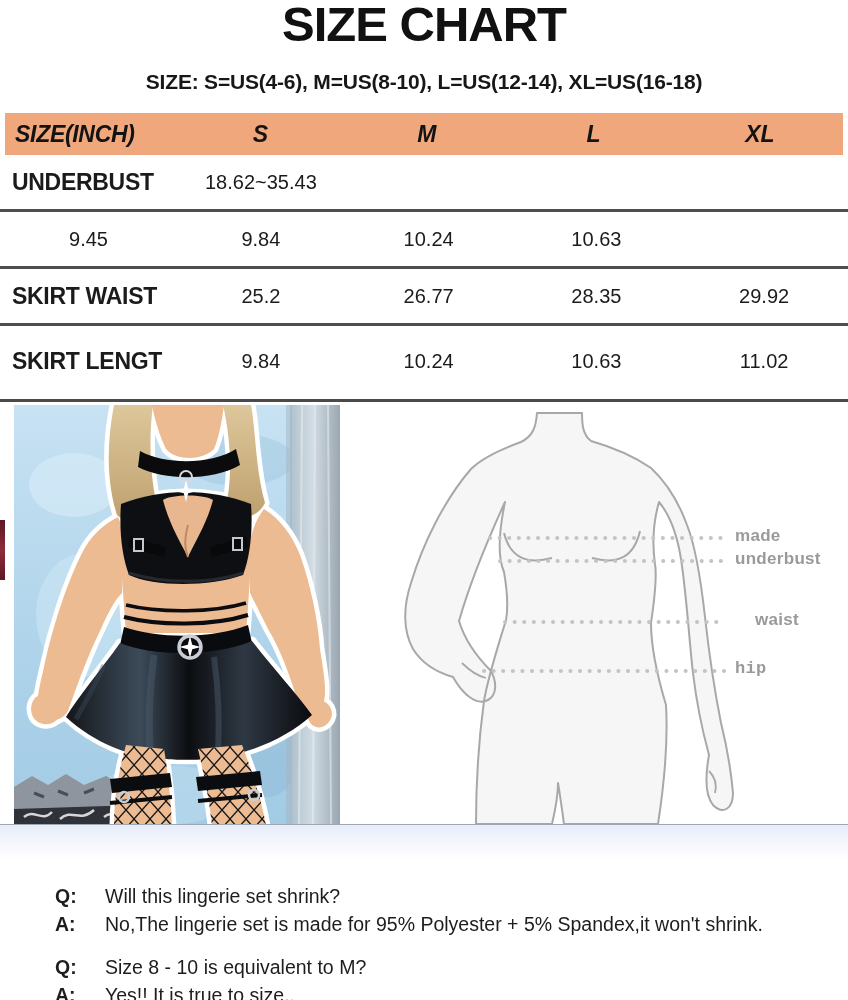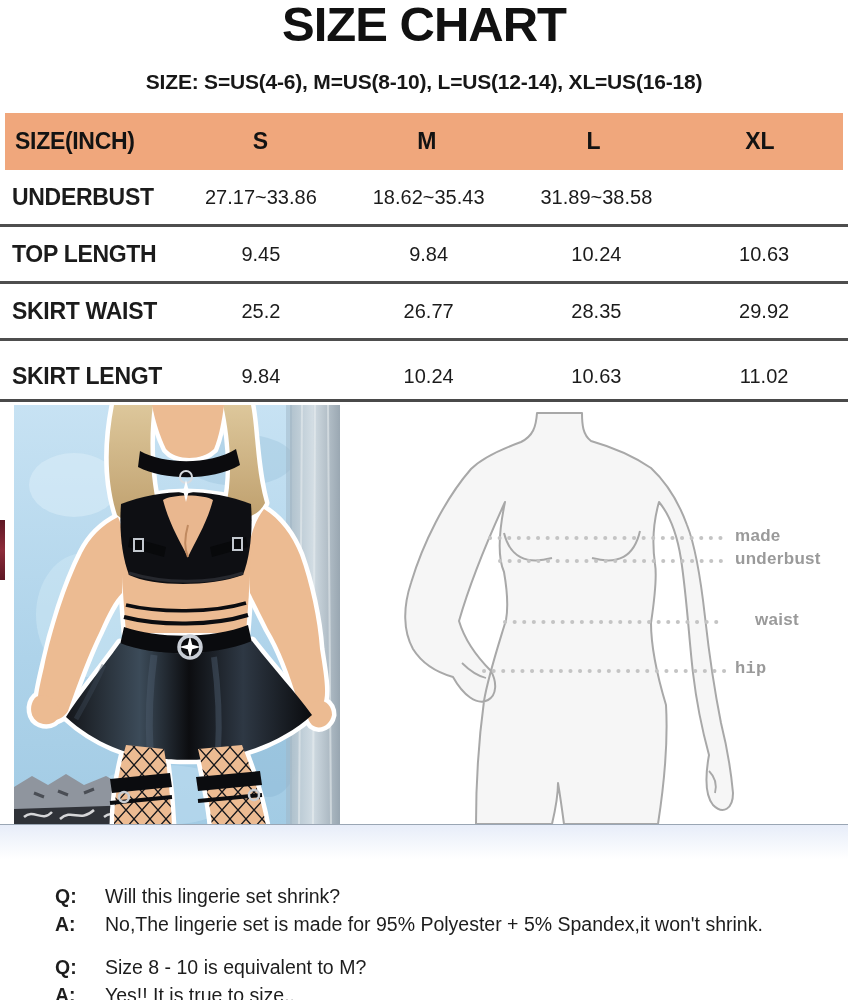--- a/index.html
+++ b/index.html
@@ -5,22 +5,22 @@
   html,body{margin:0;padding:0;background:#fff;}
   .page{position:relative;width:848px;height:1000px;background:#fff;overflow:hidden;
         font-family:"Liberation Sans","DejaVu Sans",sans-serif;color:#1a1a1a;padding-left:40px;}
 
   .title{position:absolute;top:-4px;left:0;width:848px;text-align:center;
          font-size:49px;font-weight:800;letter-spacing:-1px;color:#111;}
   .subtitle{position:absolute;top:70px;left:0;width:848px;text-align:center;
             font-size:21px;font-weight:600;letter-spacing:-0.2px;color:#171717;}
 
   .size-table{position:absolute;top:113px;left:0;width:848px;}
-  .thead{height:57px;margin:0 5px;background:#f0a77c;display:grid;
-         grid-template-columns:172px 1fr 1fr 1fr 1fr;align-items:center;}
+  .thead{height:42px;margin:0 5px;background:#f0a77c;display:grid;
+         grid-template-columns:172px 1fr 1fr 1fr 1fr;align-items:center;font-style:italic;}
   .th{font-size:23px;font-weight:700;text-align:center;color:#131313;letter-spacing:-0.3px;}
   .th.lbl{text-align:left;padding-left:10px;}
   .trow{height:54px;display:grid;grid-template-columns:177px 1fr 1fr 1fr 1fr;
         align-items:center;border-bottom:3px solid #4e4e4e;}
   .trow.last{height:70px;border-bottom:none;}
   .td{font-size:20px;text-align:center;color:#1b1b1b;}
   .td.lbl{font-size:23px;font-weight:700;text-align:left;padding-left:12px;letter-spacing:-0.3px;}
 
   .media{position:absolute;top:399px;left:0;width:848px;height:425px;border-top:3px solid #4a4a4a;}
   .photo{position:absolute;left:14px;top:3px;width:326px;height:421px;}
@@ -54,26 +54,23 @@
   <div class="size-table">
     <div class="thead">
       <div class="th lbl">SIZE(INCH)</div>
       <div class="th">S</div>
       <div class="th">M</div>
       <div class="th">L</div>
       <div class="th">XL</div>
     </div>
     <div class="trow">
       <div class="td lbl">UNDERBUST</div>
-      <div class="td">27.17~33.86</div>
       <div class="td">18.62~35.43</div>
-      <div class="td">31.89~38.58</div>
     </div>
     <div class="trow">
-      <div class="td lbl">TOP LENGTH</div>
       <div class="td">9.45</div>
       <div class="td">9.84</div>
       <div class="td">10.24</div>
       <div class="td">10.63</div>
     </div>
     <div class="trow">
       <div class="td lbl">SKIRT WAIST</div>
       <div class="td">25.2</div>
       <div class="td">26.77</div>
       <div class="td">28.35</div>

